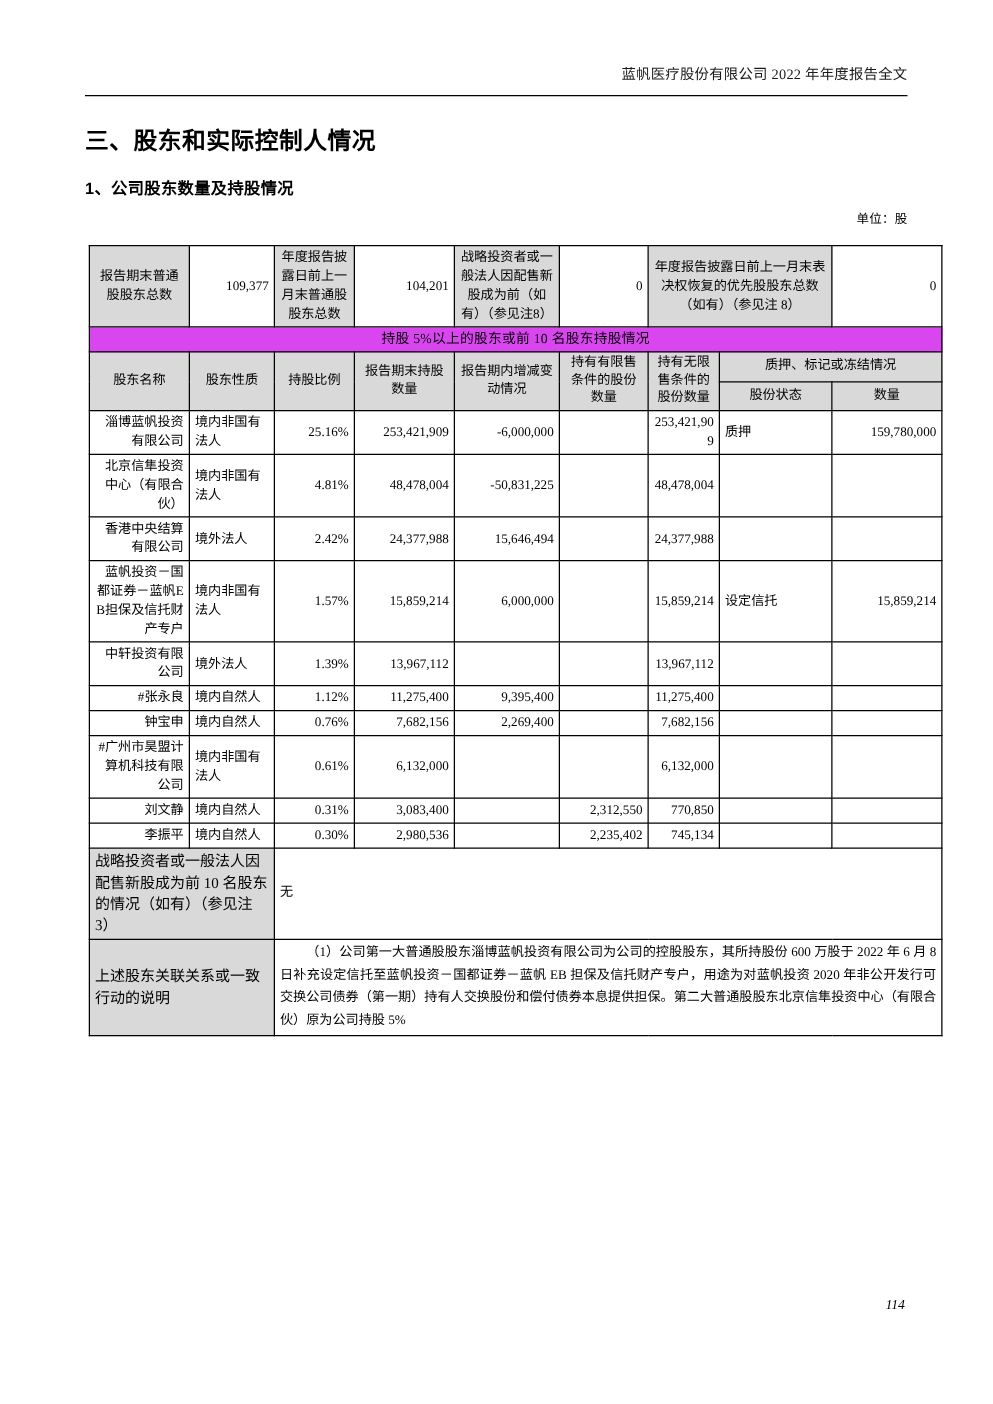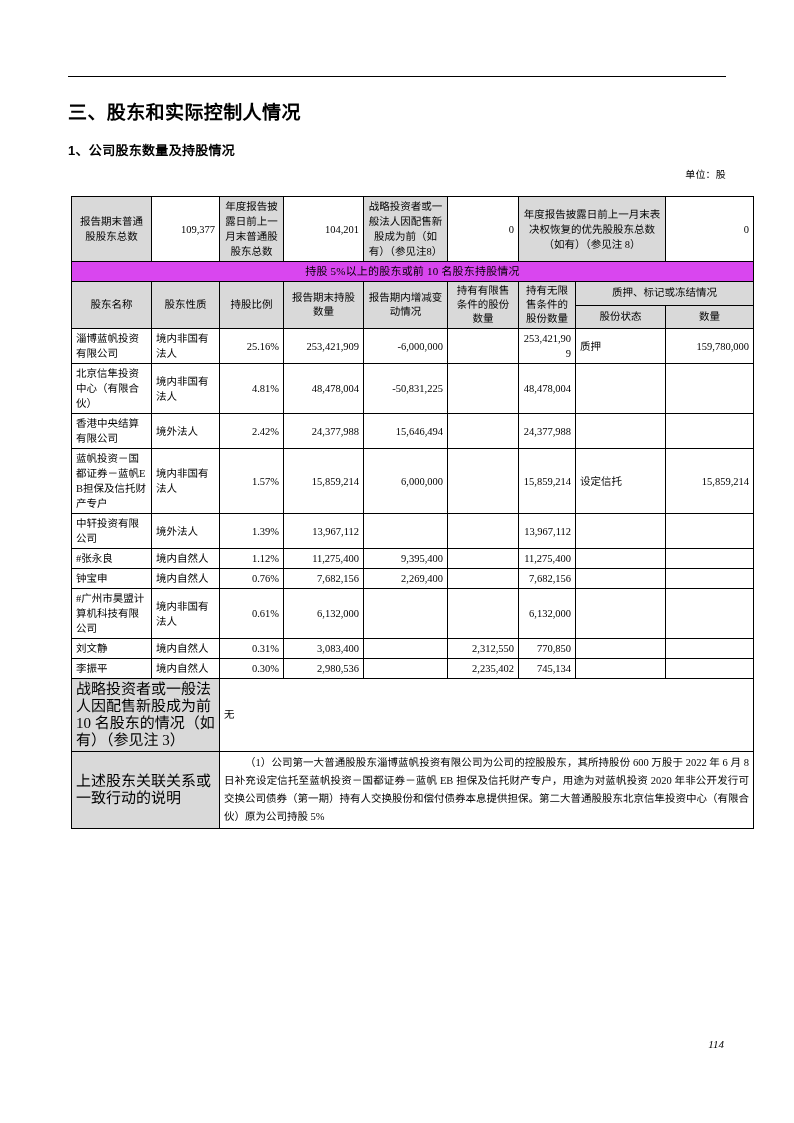--- a/index.html
+++ b/index.html
@@ -106,21 +106,21 @@
   }
 
   .hdrcell {
     background: #d9d9d9;
     text-align: center;
     font-size: 10.5px;
     line-height: 14px;
   }
 
   .namecell {
-    text-align: left;
+    text-align: right;
     font-size: 10.5px;
     line-height: 15px;
     padding-left: 5px;
   }
   .numcell {
     text-align: right;
     font-size: 10.5px;
     line-height: 15px;
     padding-right: 5px;
     font-family: "Liberation Serif", "DejaVu Serif", serif;
@@ -132,21 +132,21 @@
   }
   .txtcell {
     text-align: left;
     font-size: 10.5px;
     padding-left: 6px;
   }
 
   .footlabel {
     background: #d9d9d9;
     text-align: left;
-    font-size: 15px;
+    font-size: 12px;
     line-height: 17px;
     padding: 5px 6px;
     vertical-align: middle;
     margin-top: 40px;
   }
   .footbody {
     text-align: left;
     font-size: 10.5px;
     line-height: 18px;
     padding: 5px 7px;
@@ -166,20 +166,21 @@
     top: 1038px;
     font-size: 11px;
     font-style: italic;
   }
 </style>
 </head>
 <body>
 
 <div class="page">
 
+  <div class="doc-header">蓝帆医疗股份有限公司 2022 年年度报告全文</div>
   <div class="header-rule"></div>
 
   <div class="h-section">三、股东和实际控制人情况</div>
   <div class="h-sub">1、公司股东数量及持股情况</div>
   <div class="unit-line">单位：股</div>
 
   <div class="tbl-wrap">
     <table class="main">
       <colgroup>
         <col style="width:80px">

